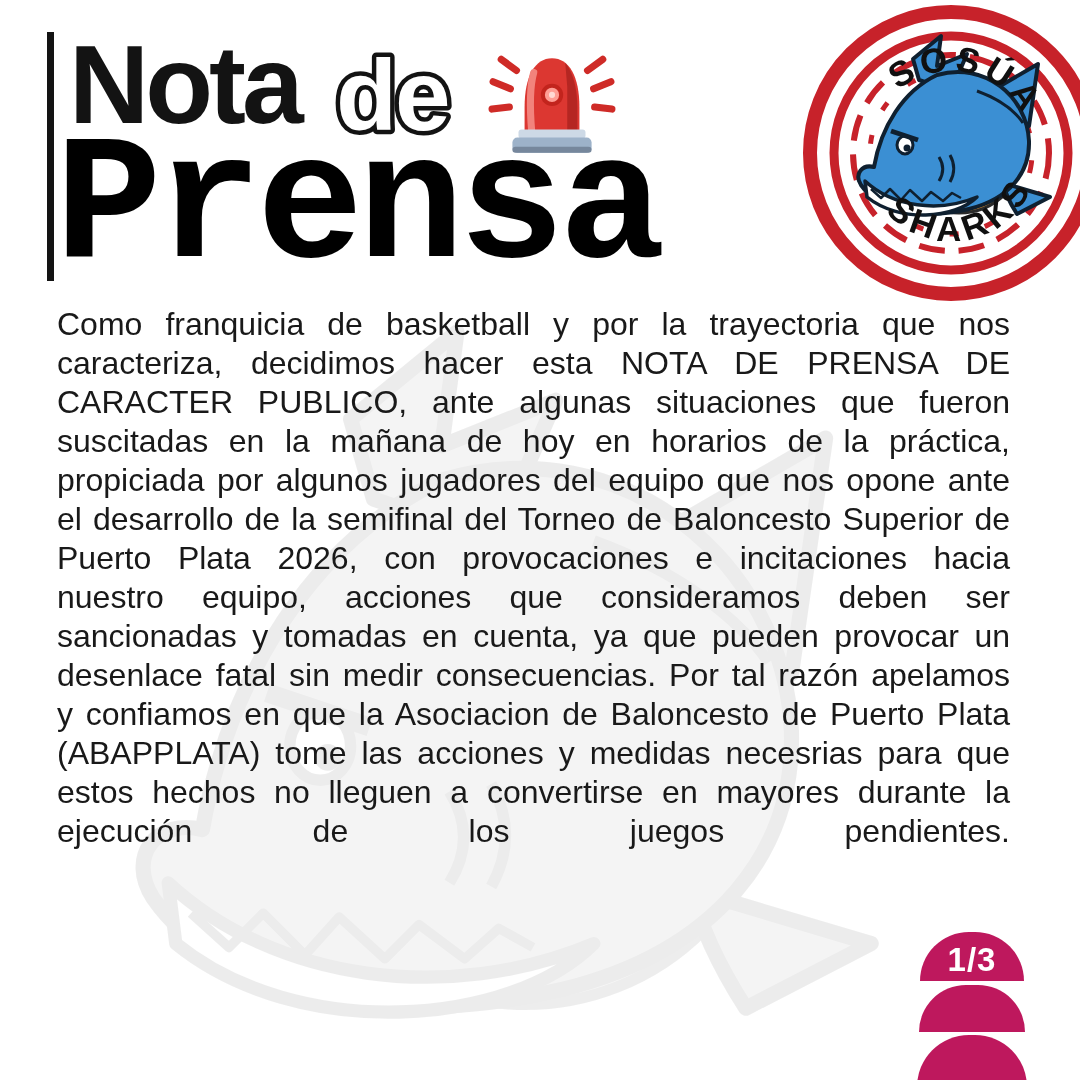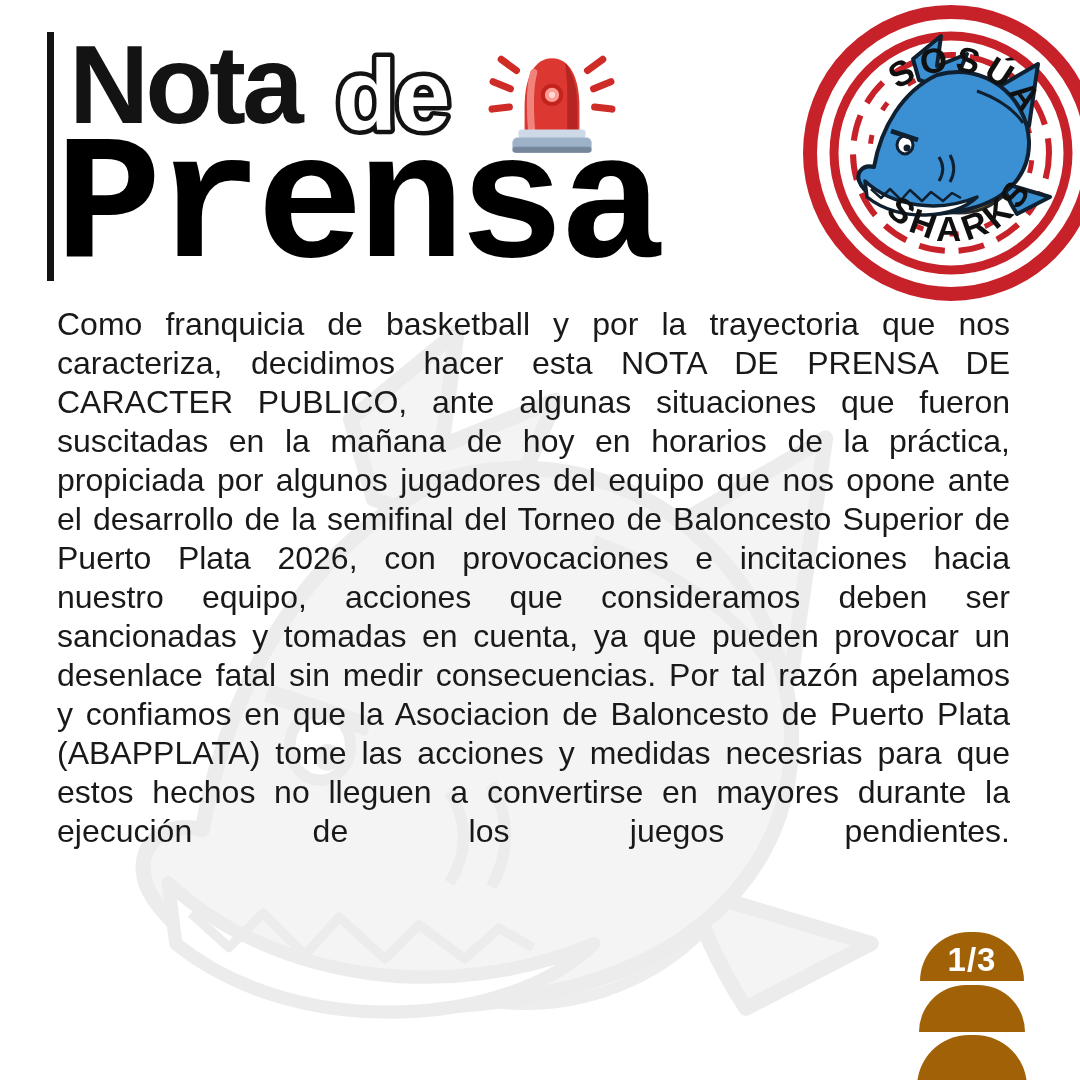--- a/index.html
+++ b/index.html
@@ -33,21 +33,21 @@
     font-family:"Liberation Sans",sans-serif;font-size:35px;font-weight:800;
     fill:#101010;letter-spacing:5px;
   }
   
   .bodytext{
     position:absolute;left:57px;top:305px;width:953px;margin:0;z-index:2;
     font-size:32px;line-height:39px;font-weight:400;color:#191919;
     text-align:justify;text-align-last:justify;word-spacing:2px;letter-spacing:0;
   }
   
-  .dome{position:absolute;background:#a16207;border-radius:999px 999px 0 0;z-index:3;}
+  .dome{position:absolute;background:#be185d;border-radius:999px 999px 0 0;z-index:3;}
   .dome1{left:920px;top:932px;width:104px;height:49px;text-align:center;}
   .dome1 span{display:inline-block;margin-top:9px;color:#ffffff;font-size:33px;font-weight:800;letter-spacing:1px;}
   .dome2{left:919px;top:985px;width:106px;height:47px;}
   .dome3{left:917px;top:1035px;width:110px;height:52px;}
 </style>
 </head>
 <body>
 
 <div class="page">
 

